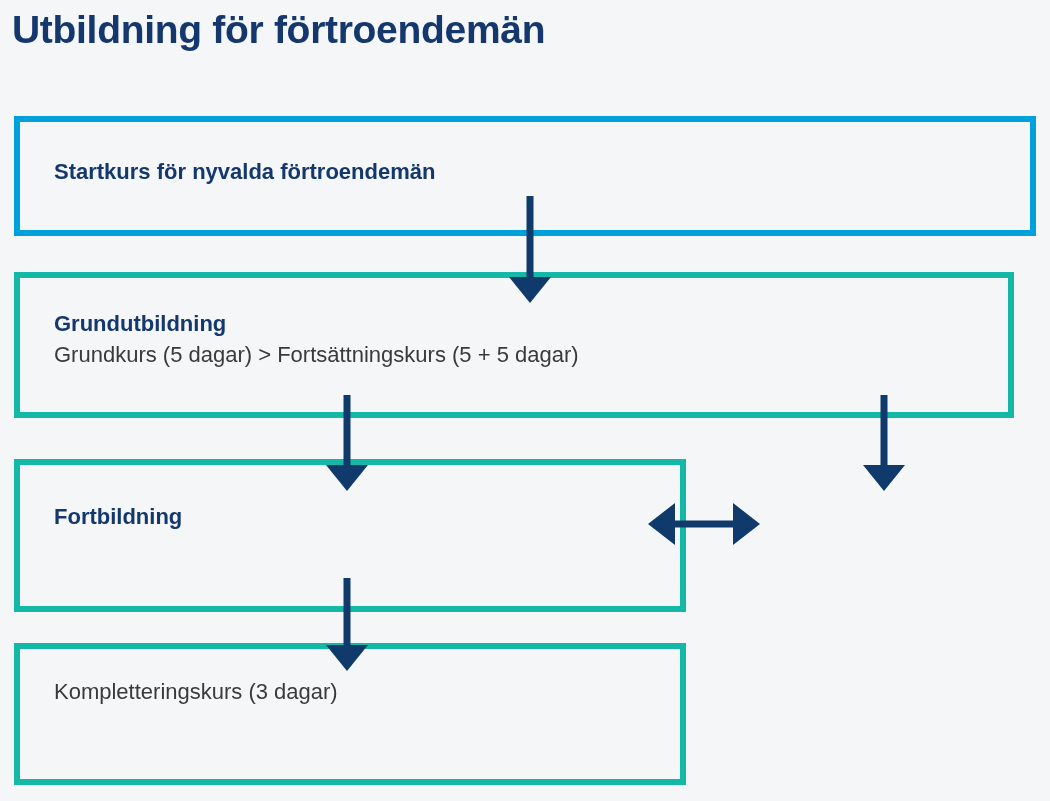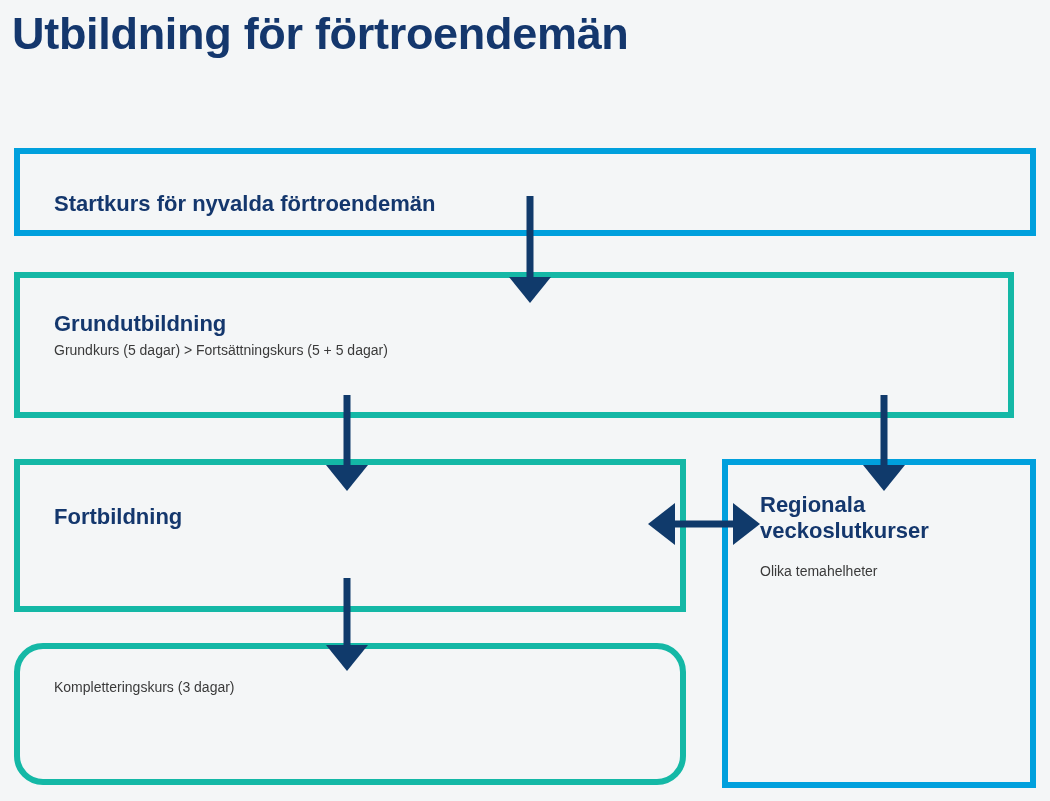--- a/index.html
+++ b/index.html
@@ -15,21 +15,21 @@
     position: relative;
     width: 1050px;
     height: 801px;
     background: #f4f6f7;
     overflow: hidden;
   }
   .page-title {
     position: absolute;
     left: 12px;
     top: 8px;
-    font-size: 45px;
+    font-size: 39px;
     font-weight: bold;
     color: #14376d;
     letter-spacing: -0.3px;
     white-space: nowrap;
   }
   .node {
     position: absolute;
     box-sizing: border-box;
     background: #f4f6f7;
   }
@@ -39,61 +39,56 @@
   .node-title {
     position: absolute;
     font-size: 22px;
     font-weight: bold;
     color: #14376d;
     line-height: 1.16;
     white-space: pre-line;
   }
   .node-sub {
     position: absolute;
-    font-size: 14px;
+    font-size: 22px;
     font-weight: normal;
     color: #3a3a3a;
     line-height: 1.2;
     white-space: nowrap;
   }
   .arrow-layer {
     position: absolute;
     left: 0; top: 0;
     width: 1050px;
     height: 801px;
     pointer-events: none;
   }
 </style>
 </head>
 <body>
 
 <div id="canvas">
 
   <div class="page-title">Utbildning för förtroendemän</div>
 
-  <div class="node blue" style="left:14px; top:116px; width:1022px; height:88px;margin-top:32px;">
+  <div class="node blue" style="left:14px; top:116px; width:1022px; height:120px;">
     <div class="node-title" style="left:34px; top:37px;">Startkurs för nyvalda förtroendemän</div>
   </div>
 
   <div class="node olive" style="left:14px; top:272px; width:1000px; height:146px;">
     <div class="node-title" style="left:34px; top:33px;">Grundutbildning</div>
     <div class="node-sub" style="left:34px; top:64px;">Grundkurs (5 dagar) &gt; Fortsättningskurs (5 + 5 dagar)</div>
   </div>
 
   <div class="node olive" style="left:14px; top:459px; width:672px; height:153px;">
     <div class="node-title" style="left:34px; top:33px;margin-top:6px;">Fortbildning</div>
   </div>
 
-  <div class="node blue" style="left:722px; top:459px; width:314px; height:329px;">
-    <div class="node-title" style="left:32px; top:27px;">Regionala
-veckoslutkurser</div>
-    <div class="node-sub" style="left:32px; top:98px;">Olika temahelheter</div>
-  </div>
 
-  <div class="node olive" style="left:14px; top:643px; width:672px; height:142px;border-radius:29px;">
+  <div class="node olive" style="left:14px; top:643px; width:672px; height:142px;">
     <div class="node-sub" style="left:34px; top:30px;">Kompletteringskurs (3 dagar)</div>
   </div>
 
   <svg class="arrow-layer" viewBox="0 0 1050 801">
 
     <g>
       <line x1="530" y1="196" x2="530" y2="288" stroke="#103a6b" stroke-width="7"></line>
       <polygon points="530,303 509,277 551,277" fill="#103a6b"></polygon>
     </g>
 

